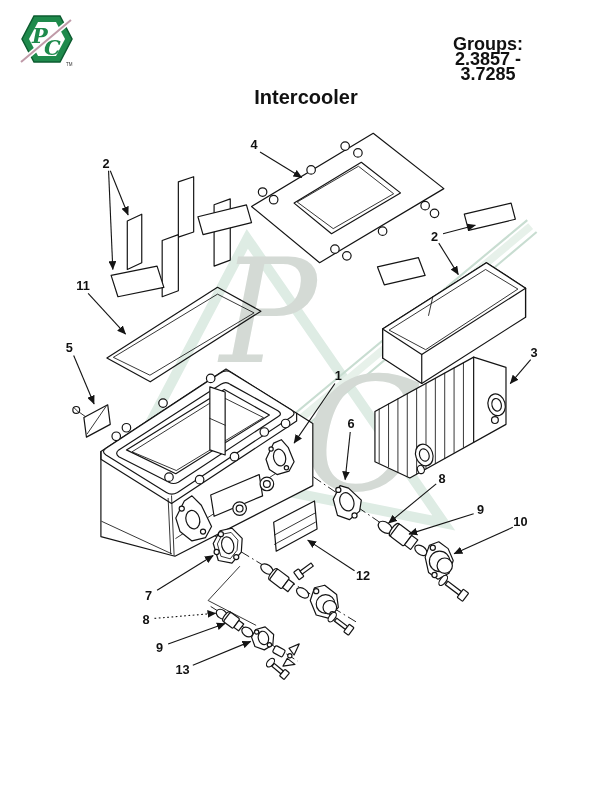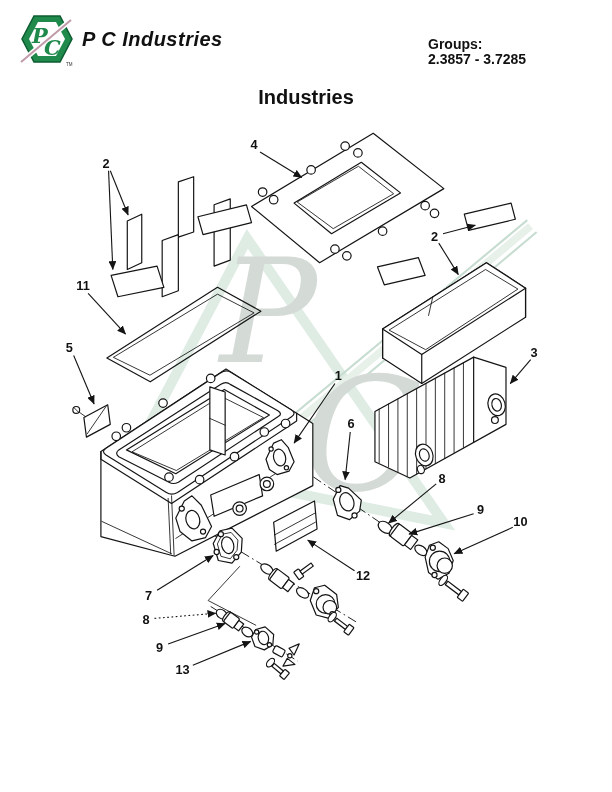--- a/index.html
+++ b/index.html
@@ -5,22 +5,22 @@
   :root{
     --logo_green:#1f8a4c; --logo_dark:#0d5c30; --stripe_pink:#c09aa8;
     --line:#141414; --wm_band:#deece4; --wm_swoosh:#c8ddd1; --wm_letter:#d4dad5;
   }
   html,body{margin:0;padding:0;background:#fff;}
   .page{position:relative;width:612px;height:792px;background:#fff;overflow:hidden;
         font-family:"Liberation Sans",sans-serif;color:#111;}
   .logo{position:absolute;left:18px;top:12px;}
   .company{position:absolute;left:82px;top:28px;font-size:20px;font-weight:bold;
            font-style:italic;letter-spacing:.5px;}
-  .groups{position:absolute;left:428px;top:37px;width:120px;text-align:left;
-          font-size:14px;font-weight:bold;line-height:15px;}
+  .groups{position:absolute;left:428px;top:37px;width:120px;text-align:center;
+          font-size:18px;font-weight:bold;line-height:15px;}
   .title{position:absolute;left:0;top:86px;width:612px;text-align:center;
          font-size:20px;font-weight:bold;}
   .diagram{position:absolute;left:0;top:118px;}
   
   .ln{stroke:var(--line);stroke-width:1.4;fill:none;stroke-linejoin:round;stroke-linecap:round;}
   .lnf{stroke:var(--line);stroke-width:1.4;fill:#fff;stroke-linejoin:round;stroke-linecap:round;}
   .lnt{stroke:var(--line);stroke-width:1;fill:none;stroke-linejoin:round;stroke-linecap:round;}
   .axis{stroke:var(--line);stroke-width:1.1;fill:none;stroke-dasharray:11 4 2 4;}
   .leader{stroke:var(--line);stroke-width:1.3;fill:none;marker-end:url(#arw);}
   .leader-dot{stroke:var(--line);stroke-width:1.3;fill:none;stroke-dasharray:2 3;marker-end:url(#arw);}
@@ -42,26 +42,25 @@
 
   <svg class="logo" width="56" height="56" viewBox="0 0 56 56">
     <polygon class="lg-hex" points="16,4 42,4 54,27 42,50 16,50 4,27"></polygon>
     <polygon class="lg-inner" points="20,10 38,10 47,27 38,44 20,44 11,27"></polygon>
     <line x1="3" y1="50" x2="53" y2="8" stroke="#fff" stroke-width="5"></line>
     <line x1="3" y1="50" x2="53" y2="8" stroke="var(--stripe_pink)" stroke-width="2"></line>
     <text class="lg-letter" x="14" y="31" font-size="21">P</text>
     <text class="lg-letter" x="26" y="43" font-size="21">C</text>
     <text class="lg-tm" x="48" y="54">TM</text>
   </svg>
-  <div class="company">P C Industries</div>
   <div class="groups">
     <div>Groups:</div>
     <div>2.3857 - 3.7285</div>
   </div>
-  <div class="title">Industries</div>
+  <div class="title">Intercooler</div>
 
   <svg class="diagram" width="612" height="674" viewBox="0 118 612 792">
     <defs>
       <marker id="arw" markerWidth="9" markerHeight="7" refX="7.5" refY="3.5" orient="auto">
         <path d="M0,0 L8,3.5 L0,7 Z" fill="#141414"></path>
       </marker>
     </defs>
 
     <g>
       <polygon points="237,260 468,594 100,520" fill="none" class="wm-band"></polygon>

